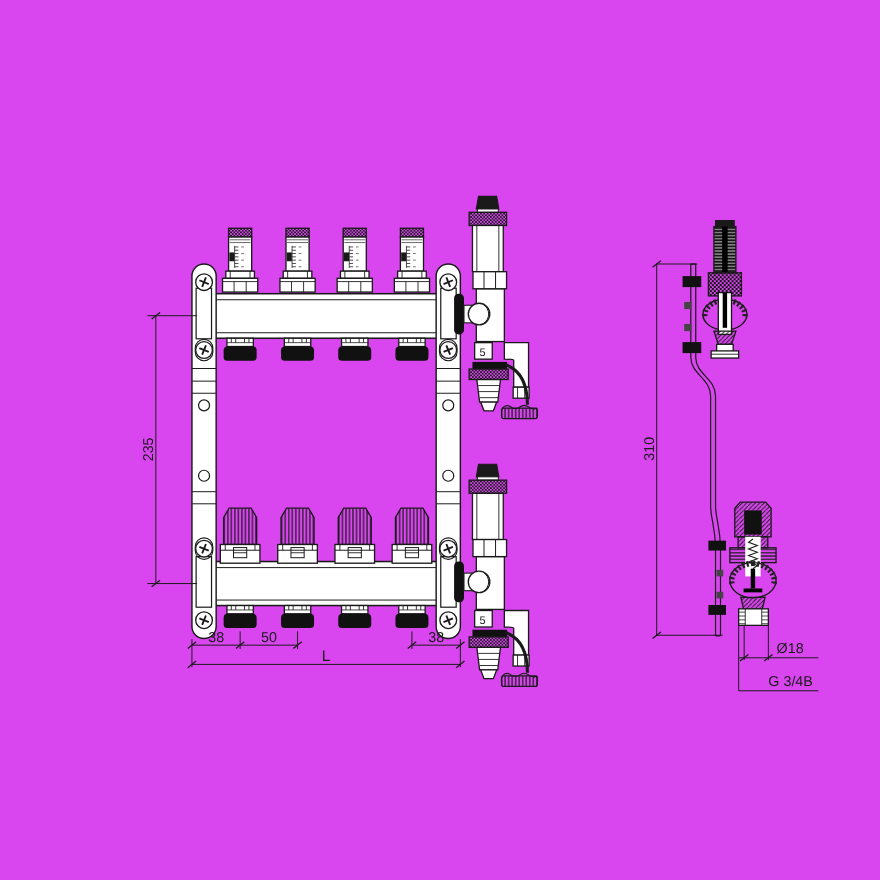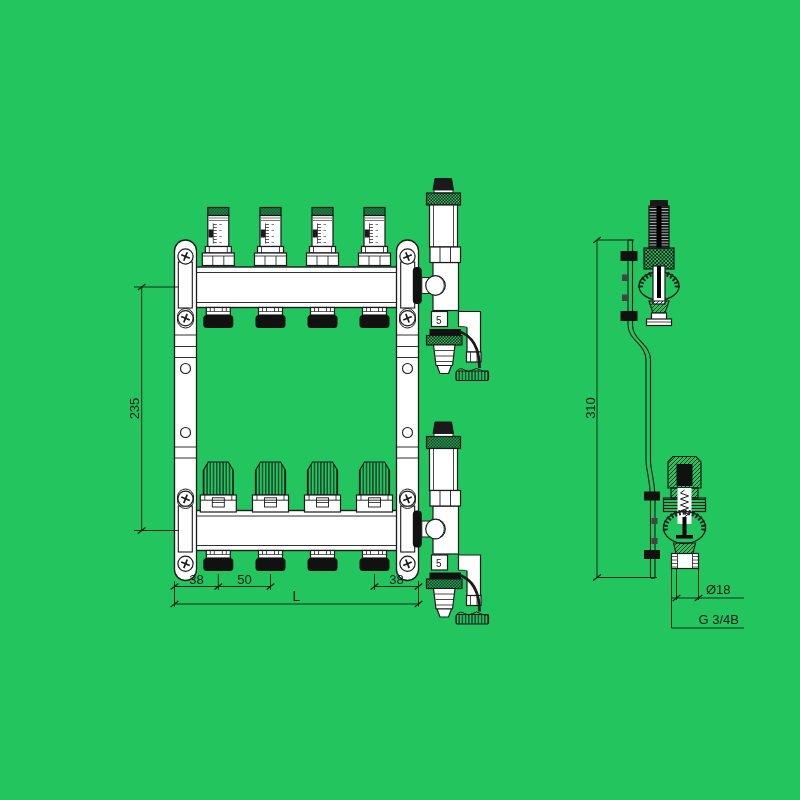--- a/index.html
+++ b/index.html
@@ -1,16 +1,16 @@
 <!DOCTYPE html>
 <html><head>
 <meta charset="utf-8">
 <style>
   html,body{margin:0;padding:0;background:#fff;}
-  .canvas{position:relative;width:800px;height:800px;background:#22c55e;overflow:hidden;}
+  .canvas{position:relative;width:800px;height:800px;background:#d946ef;overflow:hidden;}
   svg{position:absolute;left:0;top:0;}
   text{font-family:"Liberation Sans", sans-serif;fill:#1a1a1a;}
   .dim{font-size:13px;}
   .dim-l{font-size:14px;}
   .mark{font-size:10px;}
 </style>
 </head>
 <body>
 
 <div class="canvas">

